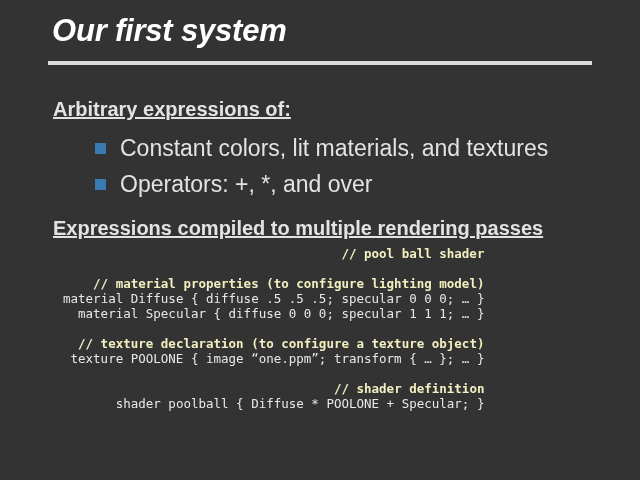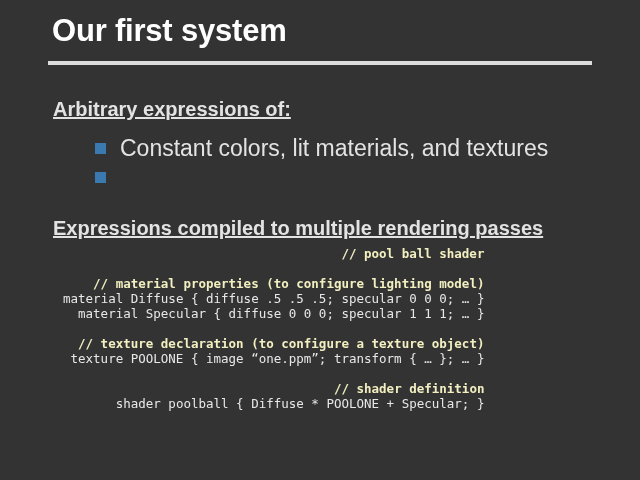--- a/index.html
+++ b/index.html
@@ -24,20 +24,21 @@
   .title {
     position: absolute;
     left: 52px;
     top: 14px;
     font-size: 31px;
     font-weight: bold;
     color: #ffffff;
     letter-spacing: -0.2px;
     line-height: 1.1;
     white-space: nowrap;
+    font-style: italic;
   }
   .title-rule {
     position: absolute;
     left: 48px;
     top: 61px;
     width: 544px;
     height: 4px;
     background: #dcdcdc;
   }
 
@@ -109,19 +110,20 @@
 
   <div class="level1 l1-a">Arbitrary expressions of:</div>
 
   <div class="level2 l2-a">
     <span class="bullet-square"></span>
     <span class="l2-text">Constant colors, lit materials, and textures</span>
   </div>
 
   <div class="level2 l2-b">
     <span class="bullet-square"></span>
+    <span class="l2-text">Operators: +, *, and over</span>
   </div>
 
   <div class="level1 l1-b">Expressions compiled to multiple rendering passes</div>
 
   <div class="code" id="code-block"><div class="line comment">// pool ball shader</div><div class="blank">&nbsp;</div><div class="line comment">// material properties (to configure lighting model)</div><div class="line">material Diffuse { diffuse .5 .5 .5; specular 0 0 0; … }</div><div class="line">material Specular { diffuse 0 0 0; specular 1 1 1; … }</div><div class="blank">&nbsp;</div><div class="line comment">// texture declaration (to configure a texture object)</div><div class="line">texture POOLONE { image “one.ppm”; transform { … }; … }</div><div class="blank">&nbsp;</div><div class="line comment">// shader definition</div><div class="line">shader poolball { Diffuse * POOLONE + Specular; }</div></div>
 
 </div>
 
 </body></html>

